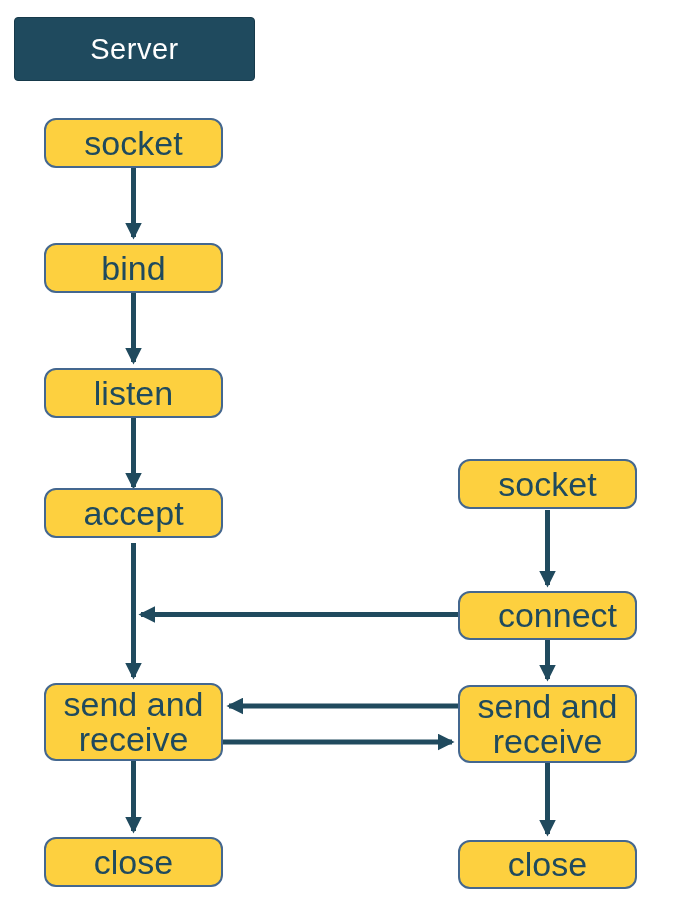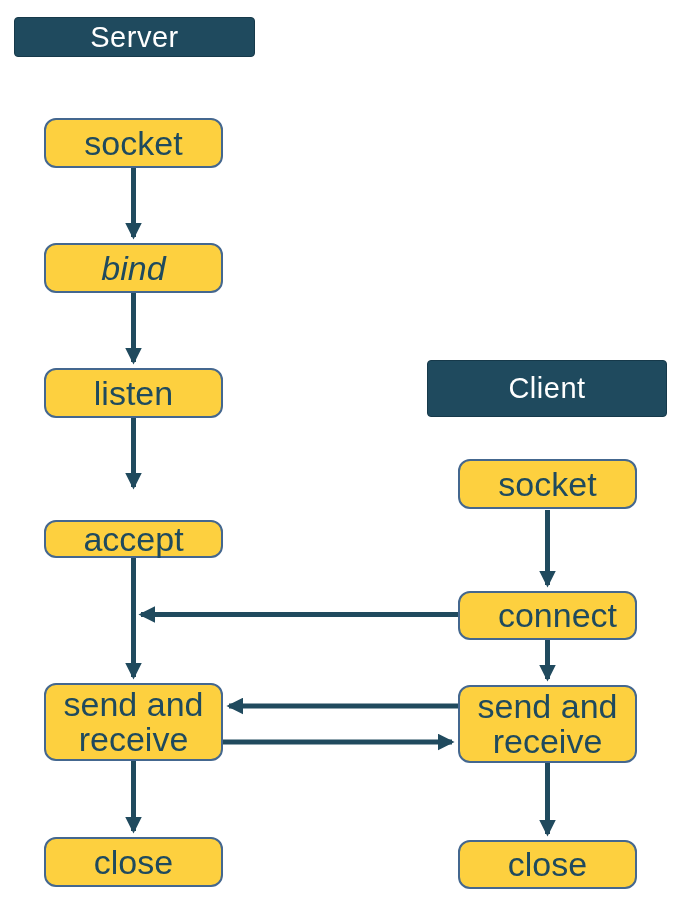--- a/index.html
+++ b/index.html
@@ -44,27 +44,27 @@
     border: 2px solid #44678f;
     border-radius: 12px;
     color: #1f4a5e;
     font-size: 34px;
     line-height: 35px;
     text-align: center;
     z-index: 2;
     box-sizing: border-box;
   }
   
-  #server-header { left: 14px;  top: 17px;  width: 241px; height: 40px; }
+  #server-header { left: 14px;  top: 17px;  width: 241px; height: 64px; }
   #client-header { left: 427px; top: 360px; width: 240px; height: 57px; }
 
   #server-socket       { left: 44px;  top: 118px; width: 179px; height: 50px; }
-  #server-bind         { left: 44px;  top: 243px; width: 179px; height: 50px; font-style: italic; }
+  #server-bind         { left: 44px;  top: 243px; width: 179px; height: 50px; }
   #server-listen       { left: 44px;  top: 368px; width: 179px; height: 50px; }
-  #server-accept       { left: 44px;  top: 520px; width: 179px; height: 38px; }
+  #server-accept       { left: 44px;  top: 488px; width: 179px; height: 50px; }
   #server-send-receive { left: 44px;  top: 683px; width: 179px; height: 78px; }
   #server-close        { left: 44px;  top: 837px; width: 179px; height: 50px; }
 
   #client-socket       { left: 458px; top: 459px; width: 179px; height: 50px; }
   #client-connect      { left: 458px; top: 591px; width: 179px; height: 49px; padding-left: 20px; }
   #client-send-receive { left: 458px; top: 685px; width: 179px; height: 78px; }
   #client-close        { left: 458px; top: 840px; width: 179px; height: 49px; }
 </style>
 </head>
 <body>
@@ -94,20 +94,19 @@
 
   <div id="server-header" class="header-box">Server</div>
 
   <div id="server-socket" class="node-box">socket</div>
   <div id="server-bind" class="node-box">bind</div>
   <div id="server-listen" class="node-box">listen</div>
   <div id="server-accept" class="node-box">accept</div>
   <div id="server-send-receive" class="node-box">send and receive</div>
   <div id="server-close" class="node-box">close</div>
 
-  <div id="client-header" class="header-box">Client</div>
 
   <div id="client-socket" class="node-box">socket</div>
   <div id="client-connect" class="node-box">connect</div>
   <div id="client-send-receive" class="node-box">send and receive</div>
   <div id="client-close" class="node-box">close</div>
 
 </div>
 
 </body></html>

